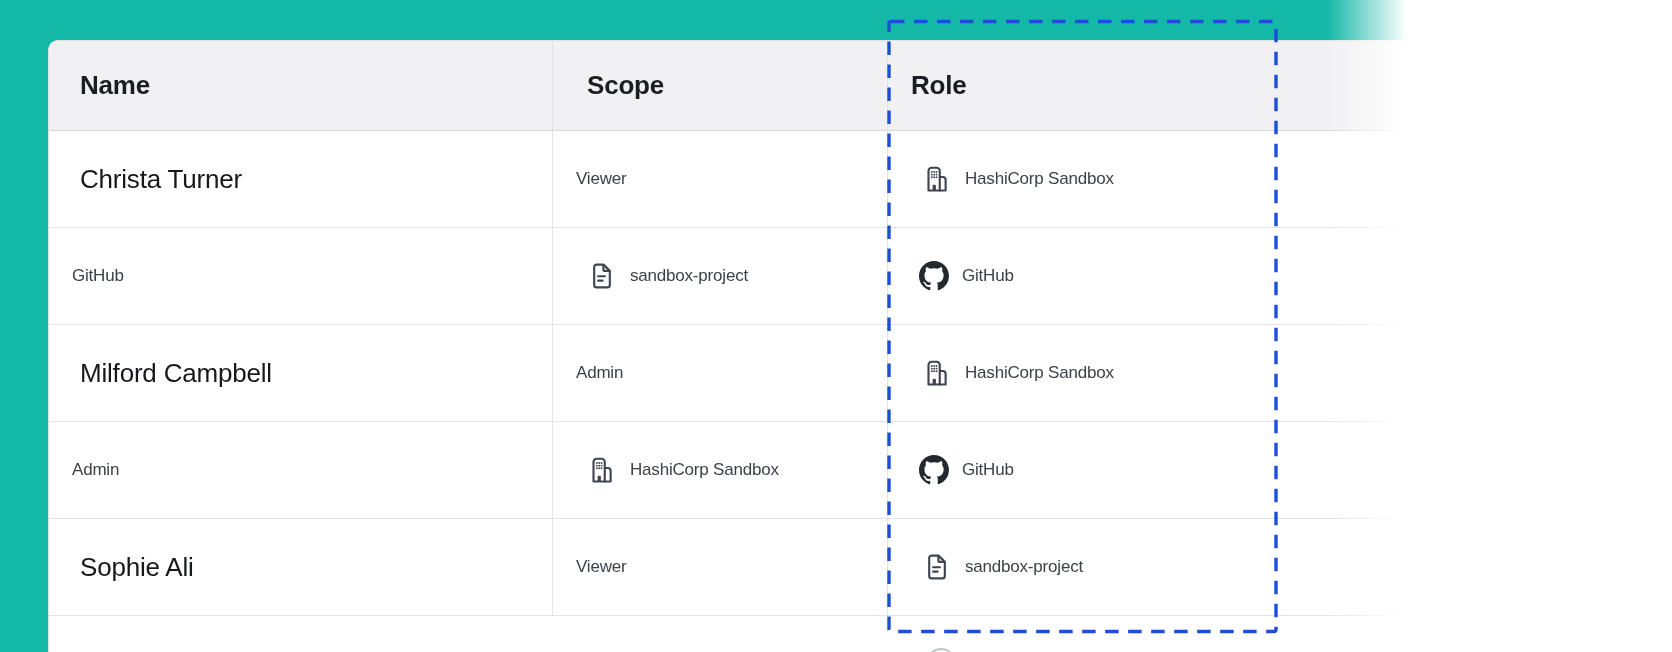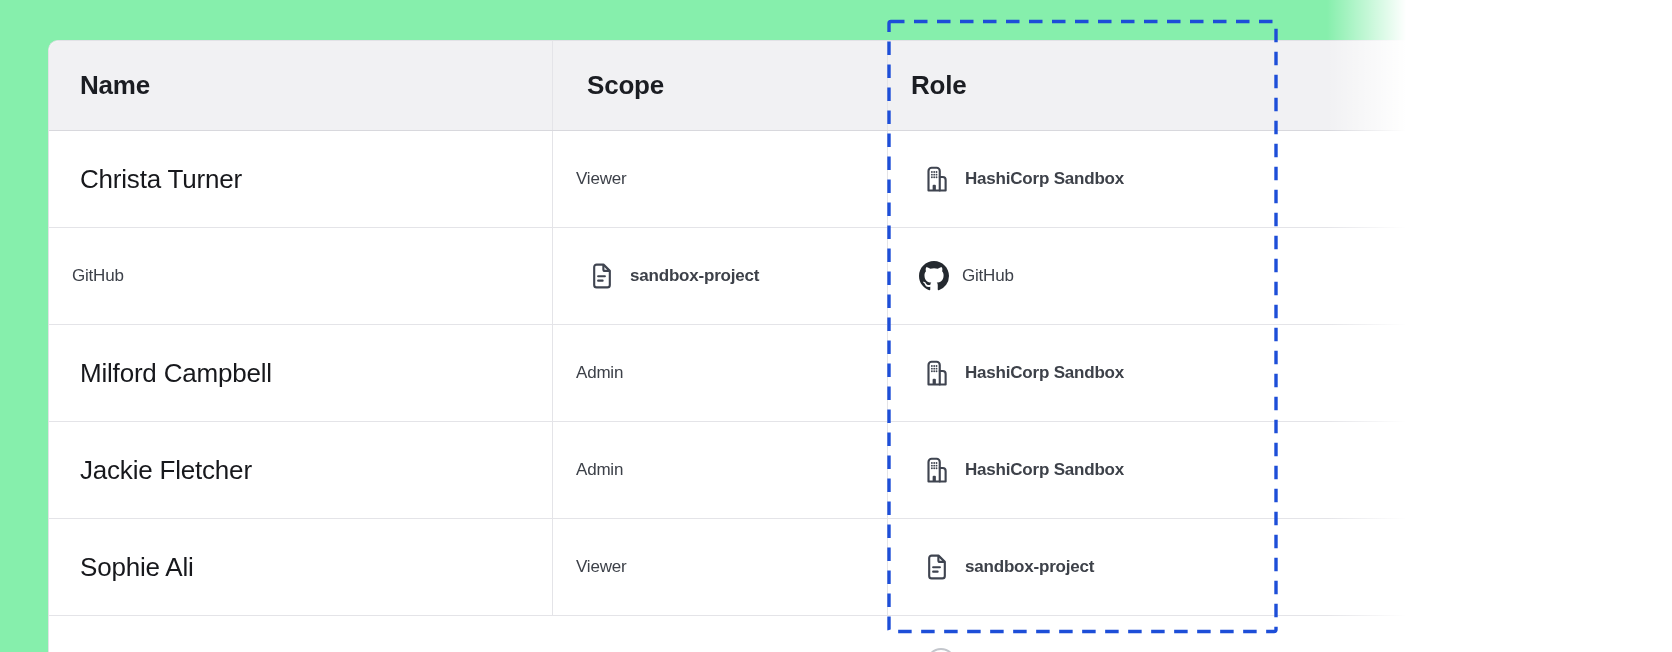--- a/index.html
+++ b/index.html
@@ -1,38 +1,38 @@
 <!DOCTYPE html>
 <html><head>
 <meta charset="utf-8">
 <style>
   * { margin: 0; padding: 0; box-sizing: border-box; }
   html, body { width: 1672px; height: 652px; background: #ffffff; }
   body { font-family: "Liberation Sans", sans-serif; overflow: hidden; }
 
-  .stage { position: relative; width: 1437px; height: 652px; background: #86efac; overflow: hidden; }
+  .stage { position: relative; width: 1437px; height: 652px; background: #14b8a6; overflow: hidden; }
 
   .table {
     position: absolute; left: 48px; top: 40px;
     width: 1704px; height: 640px;
     border: 1px solid #e2e2e6; border-bottom: none;
     border-radius: 10px 0 0 0;
     background: #ffffff;
   }
 
   .tr { display: grid; grid-template-columns: 504px 335px 569px auto; }
   .thead { height: 90px; background: #f1f1f3; border-bottom: 1px solid #d8d8dd; border-radius: 10px 0 0 0; }
   .row { height: 97px; border-bottom: 1px solid #e4e4e8; background: #ffffff; }
   .row.partial { height: 60px; border-bottom: none; position: relative; }
 
   .cell { display: flex; align-items: center; border-right: 1px solid #e4e4e8; overflow: hidden; white-space: nowrap; }
   .cell:last-child { border-right: none; }
   .c-name   { padding-left: 31px; }
   .c-role   { padding-left: 23px; }
-  .c-scope  { padding-left: 34px; font-weight: bold; }
+  .c-scope  { padding-left: 34px; }
   .c-method { padding-left: 31px; }
 
   .th { font-size: 26px; font-weight: 700; color: #1b1d22; letter-spacing: -0.2px; }
 
   .name-link {
     font-size: 26px; font-weight: 500; color: #17181c; letter-spacing: -0.2px;
     text-decoration-thickness: 2px; text-underline-offset: 6px;
     cursor: pointer;
   }
   .body-text { font-size: 17px; color: #3d4149; letter-spacing: -0.2px; }
@@ -157,23 +157,20 @@
       </div>
       <div class="cell c-method">
         <svg class="icn" viewBox="0 0 24 24">
             <use href="#ico-google"></use>
           </svg>
         <span class="body-text">Google</span>
       </div>
     </div>
 
     <div class="tr row">
-      <div class="cell c-name">
-          <span class="name-link">Jackie Fletcher</span>
-        </div>
       <div class="cell c-role">
           <span class="body-text">Admin</span>
         </div>
       <div class="cell c-scope">
         <svg class="icn" viewBox="0 0 24 24">
             <use href="#ico-org"></use>
           </svg>
         <span class="body-text">HashiCorp Sandbox</span>
       </div>
       <div class="cell c-method">

